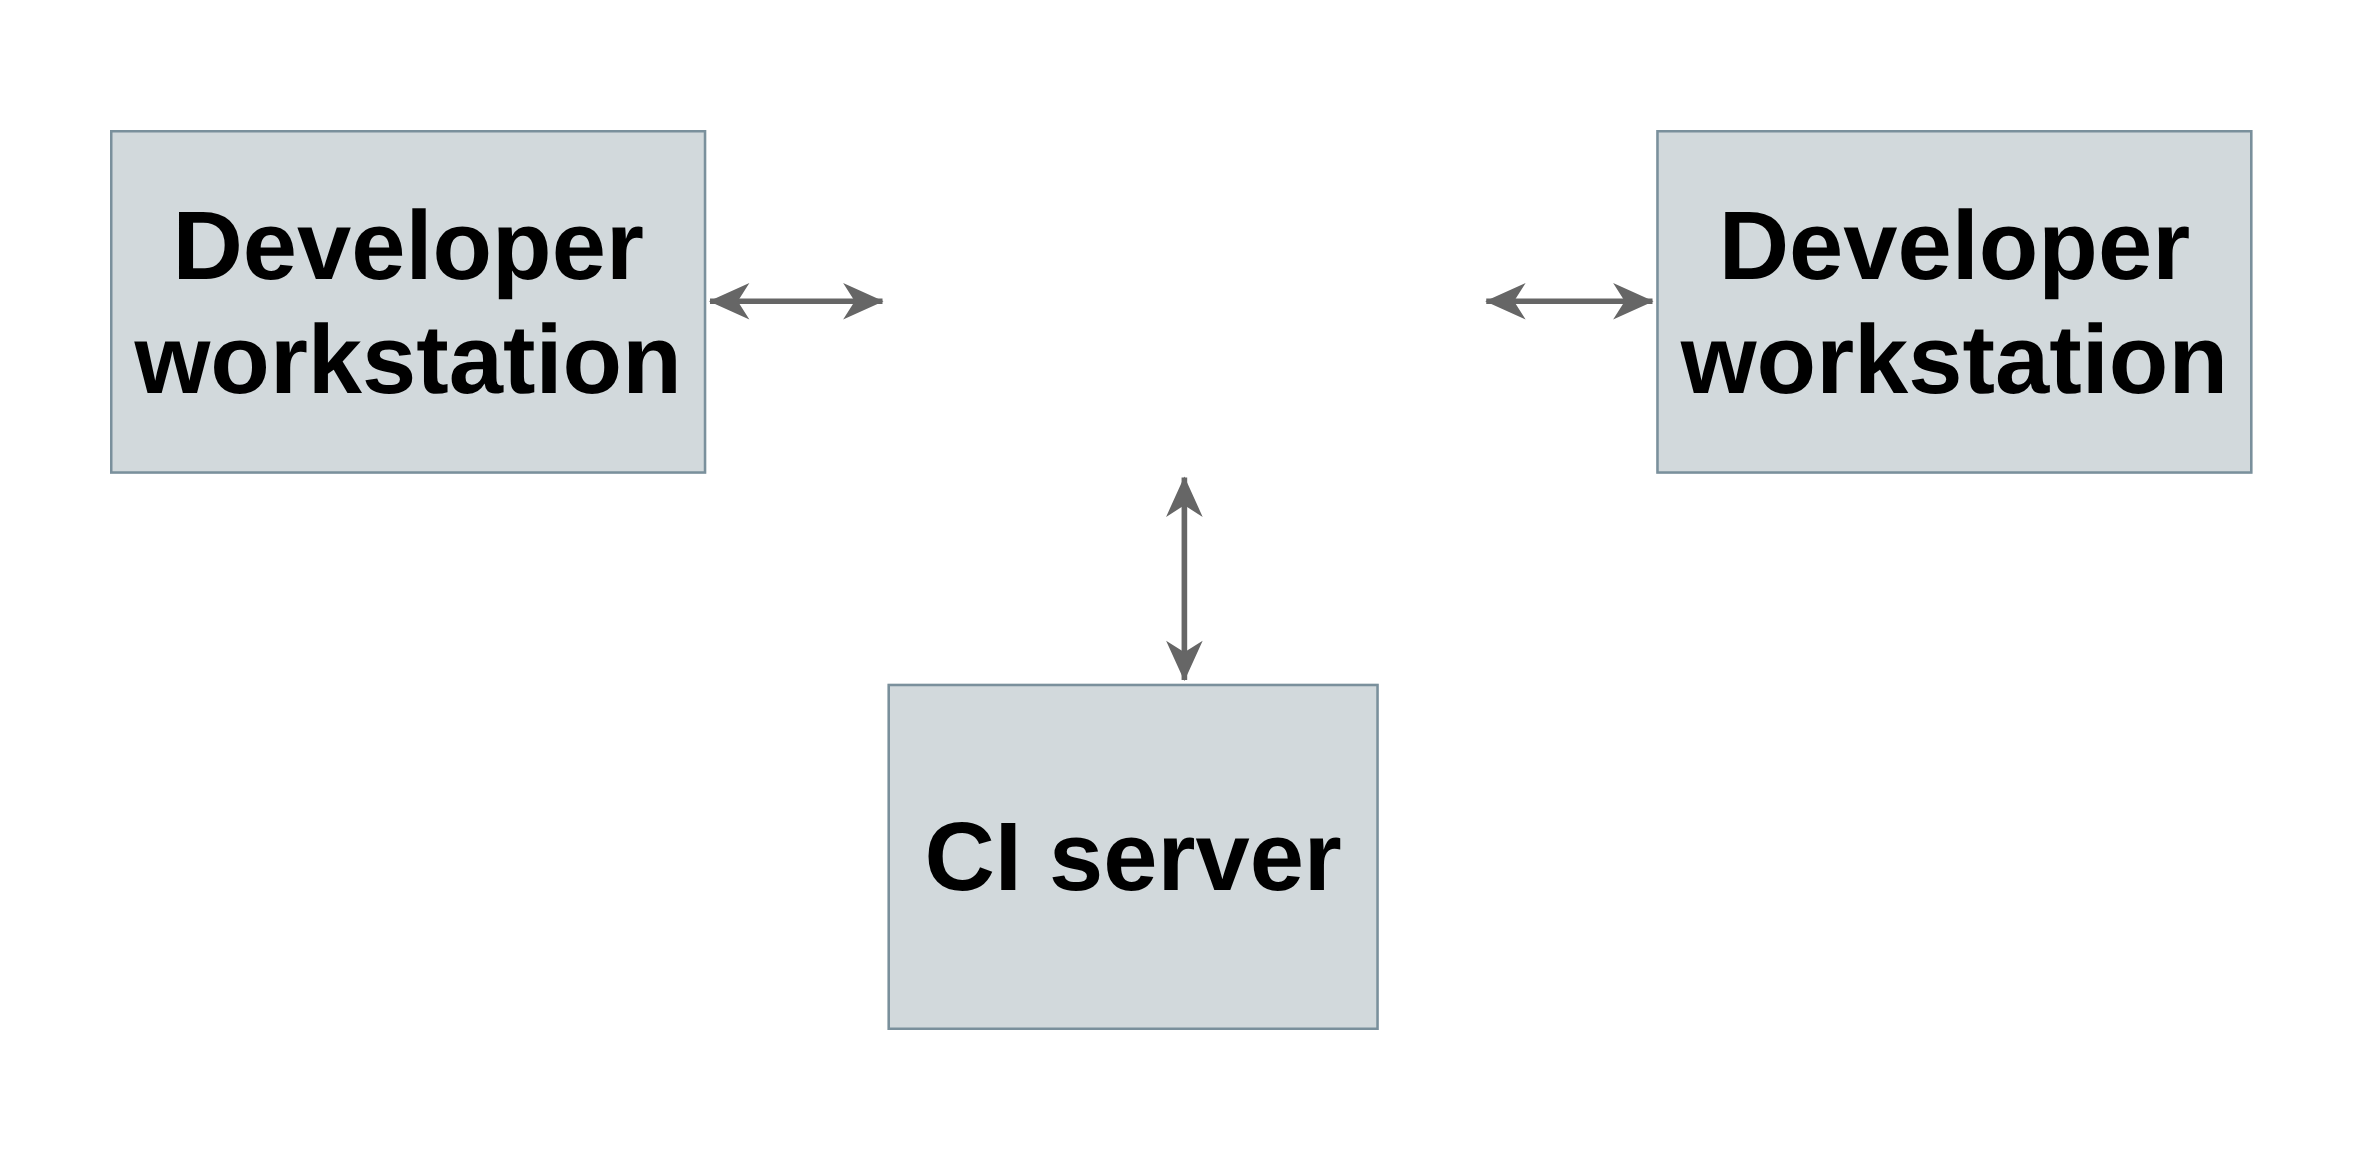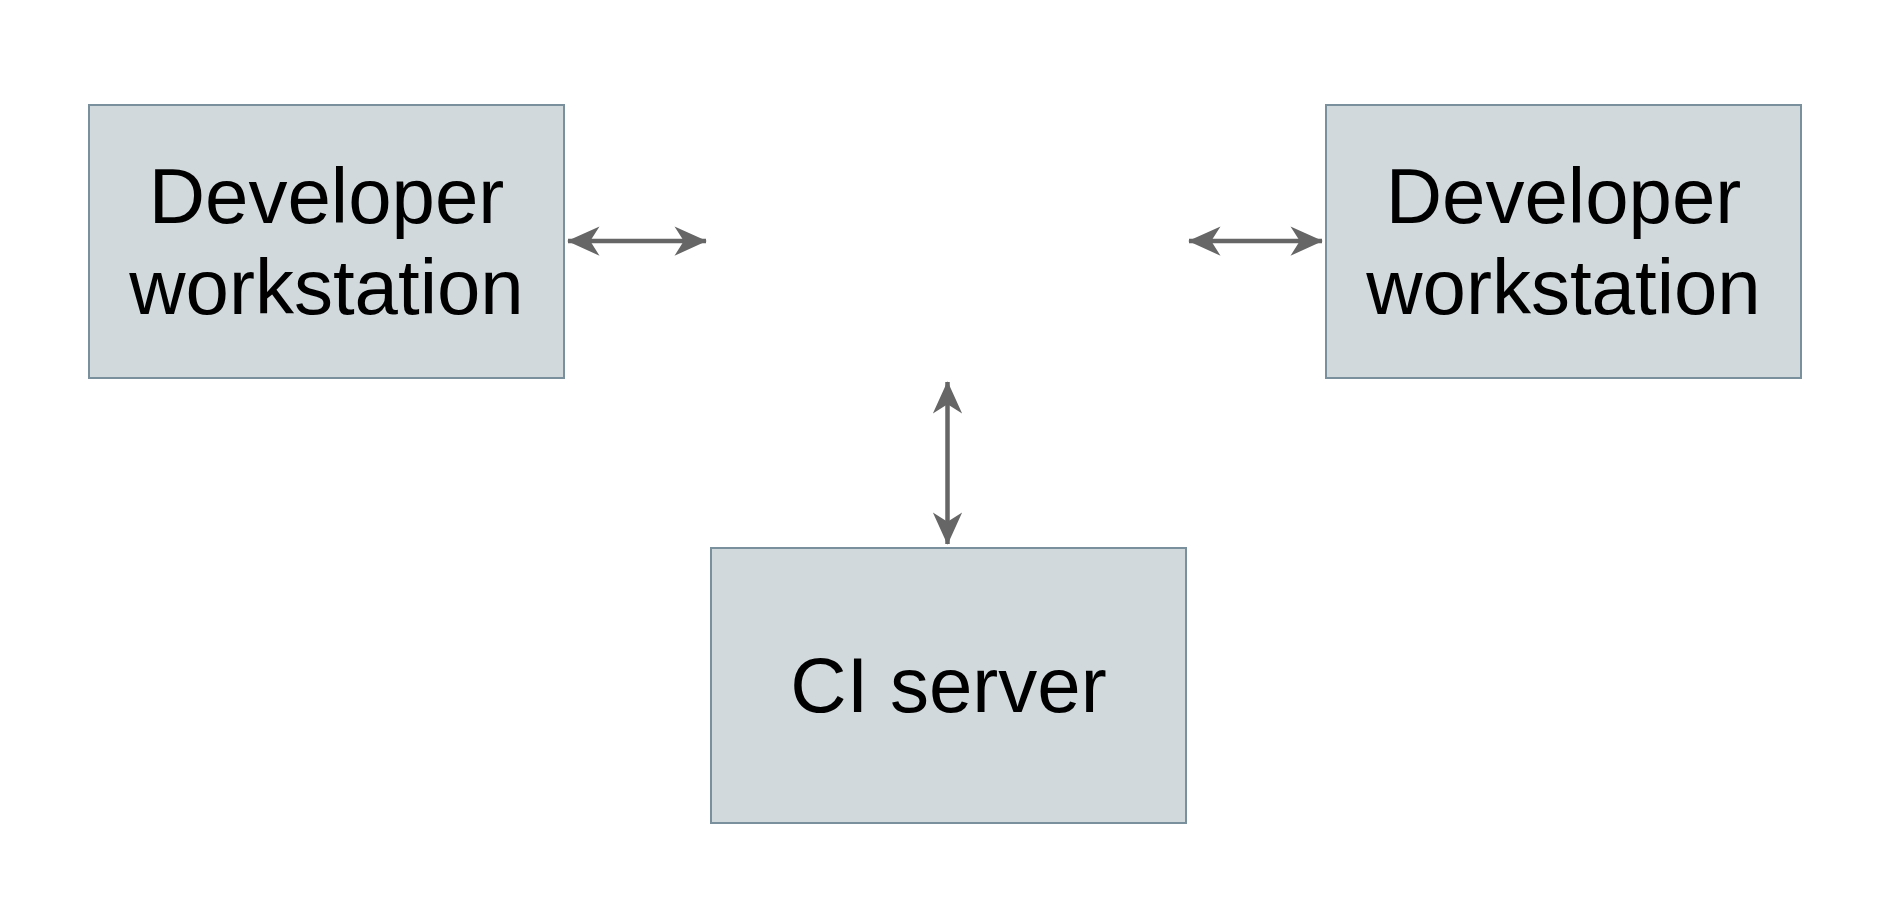--- a/index.html
+++ b/index.html
@@ -38,29 +38,29 @@
     background: var(--node-fill);
     border: 2.5px solid var(--node-border);
     display: flex;
     align-items: center;
     justify-content: center;
     text-align: center;
   }
   .node-label {
     font-size: 78px;
     line-height: 1.16;
-    font-weight: 400;
+    font-weight: 700;
     color: var(--text);
     letter-spacing: 0px;
   }
   .node-label .line { display: block; white-space: nowrap; }
   .node-dev-left   { left:  88px; top: 104px; width: 477px; height: 275px; }
   .node-cache      { left: 710px; top: 104px; width: 477px; height: 275px; }
   .node-dev-right  { left: 1325px; top: 104px; width: 477px; height: 275px; }
-  .node-ci         { left: 710px; top: 547px; width: 477px; height: 277px; }
+  .node-ci         { left: 710px; top: 547px; width: 393px; height: 277px; }
 </style>
 </head>
 <body>
 
 <div class="canvas">
 
   <svg class="edges" viewBox="0 0 1900 922" xmlns="http://www.w3.org/2000/svg">
     <defs>
       <marker id="barb" viewBox="0 0 12 12" refX="11.5" refY="6" markerWidth="7.5" markerHeight="7.5" markerUnits="strokeWidth" orient="auto-start-reverse">
         <path class="arrowhead-shape" d="M0.3,0.8 L11.8,6 L0.3,11.2 L3.6,6 Z"></path>

